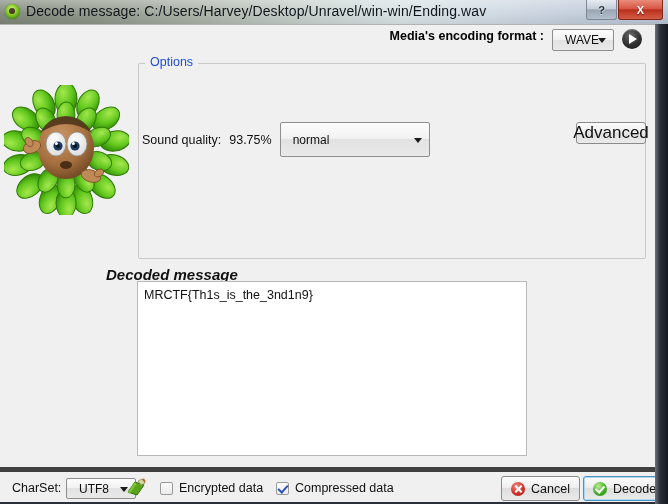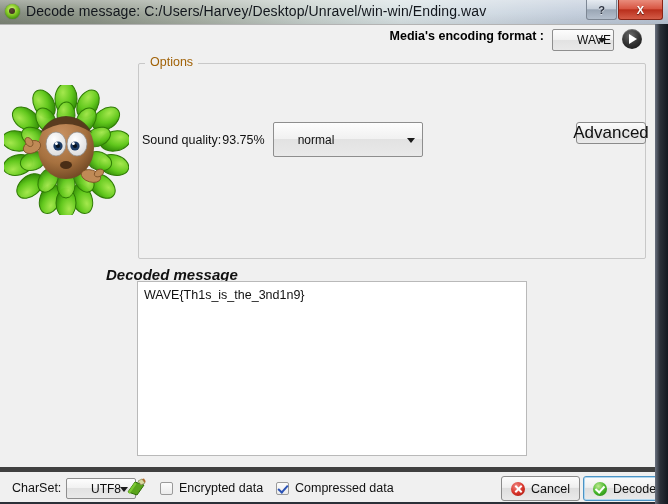--- a/index.html
+++ b/index.html
@@ -129,21 +129,21 @@
   }
   .combo {
     position: relative;
     box-sizing: border-box;
     height: 22px;
     border: 1px solid #8e8e8e;
     border-radius: 2px;
     background: linear-gradient(to bottom, #fdfdfd 0%, #f1f1f1 48%, #e2e2e2 50%, #e9e9e9 100%);
     display: flex;
     align-items: center;
-    padding: 0 22px 0 24px;
+    padding: 0 22px 0 12px;
     font-size: 12px;
     color: #101010;
     cursor: default;
   }
   .combo .arrow {
     position: absolute;
     right: 7px; top: 50%;
     margin-top: -2px;
     width: 0; height: 0;
     border-left: 4px solid transparent;
@@ -179,34 +179,34 @@
     border-radius: 2px;
     box-sizing: border-box;
     background: transparent;
   }
   .groupbox-title {
     position: absolute;
     left: 145px; top: 54px;
     background: #f0f0f0;
     padding: 0 5px;
     font-size: 12.5px;
-    color: #a16207;
+    color: #1d4ed8;
   }
 
   .sound-row {
     position: absolute;
     left: 142px; top: 121px;
     display: flex;
     align-items: center;
   }
   .sound-label {
     font-size: 12.5px;
     color: #101010;
     white-space: nowrap;
-    margin-right: 1px;
+    margin-right: 8px;
   }
   .sound-pct {
     font-size: 12.5px;
     color: #101010;
     margin-right: 8px;
   }
   .combo-quality { width: 150px; height: 35px; }
 
   .advanced-btn {
     position: absolute;
@@ -479,21 +479,21 @@
           <ellipse cx="28" cy="62" rx="9" ry="6" transform="rotate(-22 28 62)"></ellipse>
           <ellipse cx="25" cy="57" rx="3.4" ry="5" transform="rotate(-35 25 57)"></ellipse>
           <ellipse cx="87" cy="91" rx="10" ry="6" transform="rotate(16 87 91)"></ellipse>
           <ellipse cx="95" cy="88" rx="3.4" ry="5" transform="rotate(60 95 88)"></ellipse>
         </g>
       </svg>
     </div>
 
     <div class="decoded-label" style="top:241px;">Decoded message</div>
     <div class="decoded-box" style="top:256px;">
-      <div class="decoded-text">WAVE{Th1s_is_the_3nd1n9}</div>
+      <div class="decoded-text">MRCTF{Th1s_is_the_3nd1n9}</div>
     </div>
 
     <div class="bottombar" style="top:442px;">
       <span class="charset-label">CharSet:</span>
       <div class="combo combo-charset">
         <span>UTF8</span>
         <span class="arrow"></span>
       </div>
 
       <div class="book-icon">

